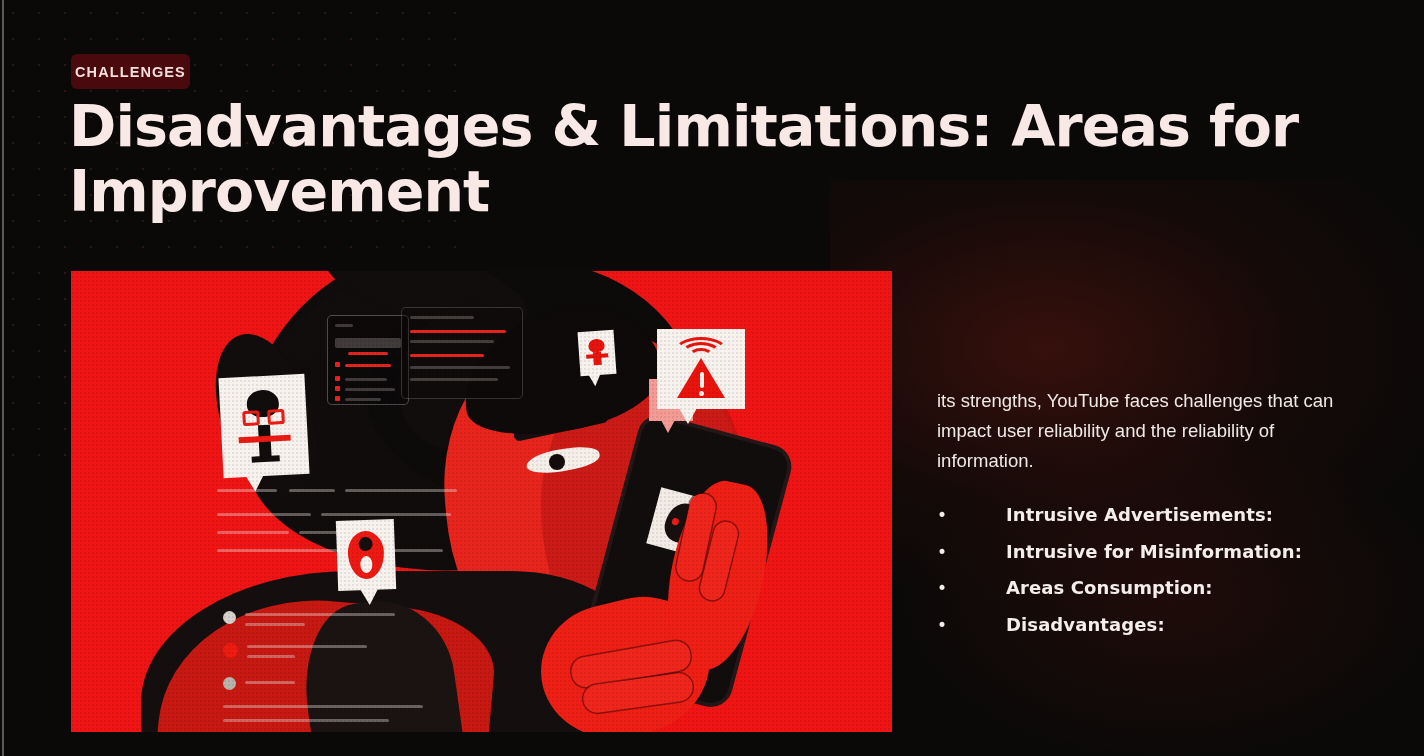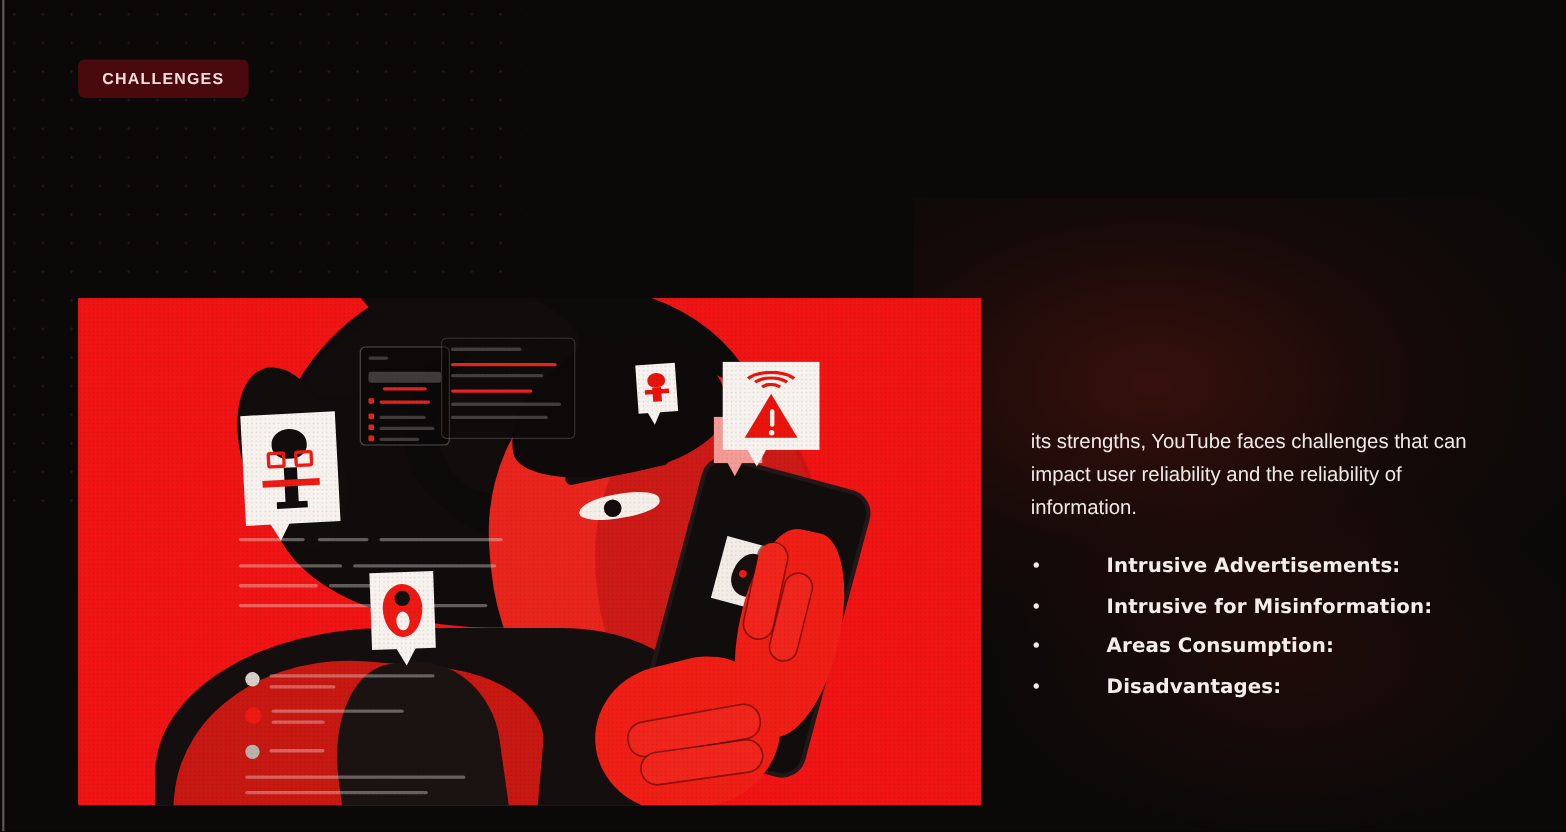--- a/index.html
+++ b/index.html
@@ -44,21 +44,21 @@
   .left-rail {
     position:absolute; left:2px; top:0;
     width:2px; height:756px;
     background:#5c5a58;
   }
 
   
   .badge {
     position:absolute; left:71px; top:54px;
     height:35px;
-    padding:0 22px;
+    padding:0 4px;
     display:flex; align-items:center;
     background:#4a0a0d;
     border-radius:6px;
     letter-spacing:1.1px;
     font-size:14.5px;
     font-weight:700;
     color:#f3dedb;
   }
 
   
@@ -353,20 +353,21 @@
 
   <div class="bg-dots"></div>
   <div class="bg-glow"></div>
   <div class="bg-glow2"></div>
   <div class="left-rail"></div>
 
   <div class="badge">
     <span>CHALLENGES</span>
   </div>
 
+  <h1 class="heading">Disadvantages &amp; Limitations: Areas for Improvement</h1>
 
   <div class="illus">
     <div class="illus-canvas">
 
       <div class="hair"></div>
       <div class="hair2"></div>
       <div class="hair-strand" style="left:200px;top:10px;width:190px;height:60px;transform:rotate(-26deg);"></div>
       <div class="hair-strand" style="left:250px;top:-20px;width:210px;height:70px;transform:rotate(16deg);"></div>
       <div class="hair-strand" style="left:330px;top:30px;width:120px;height:150px;transform:rotate(24deg);"></div>
       <div class="hair-strand" style="left:150px;top:60px;width:90px;height:170px;transform:rotate(-18deg);"></div>

